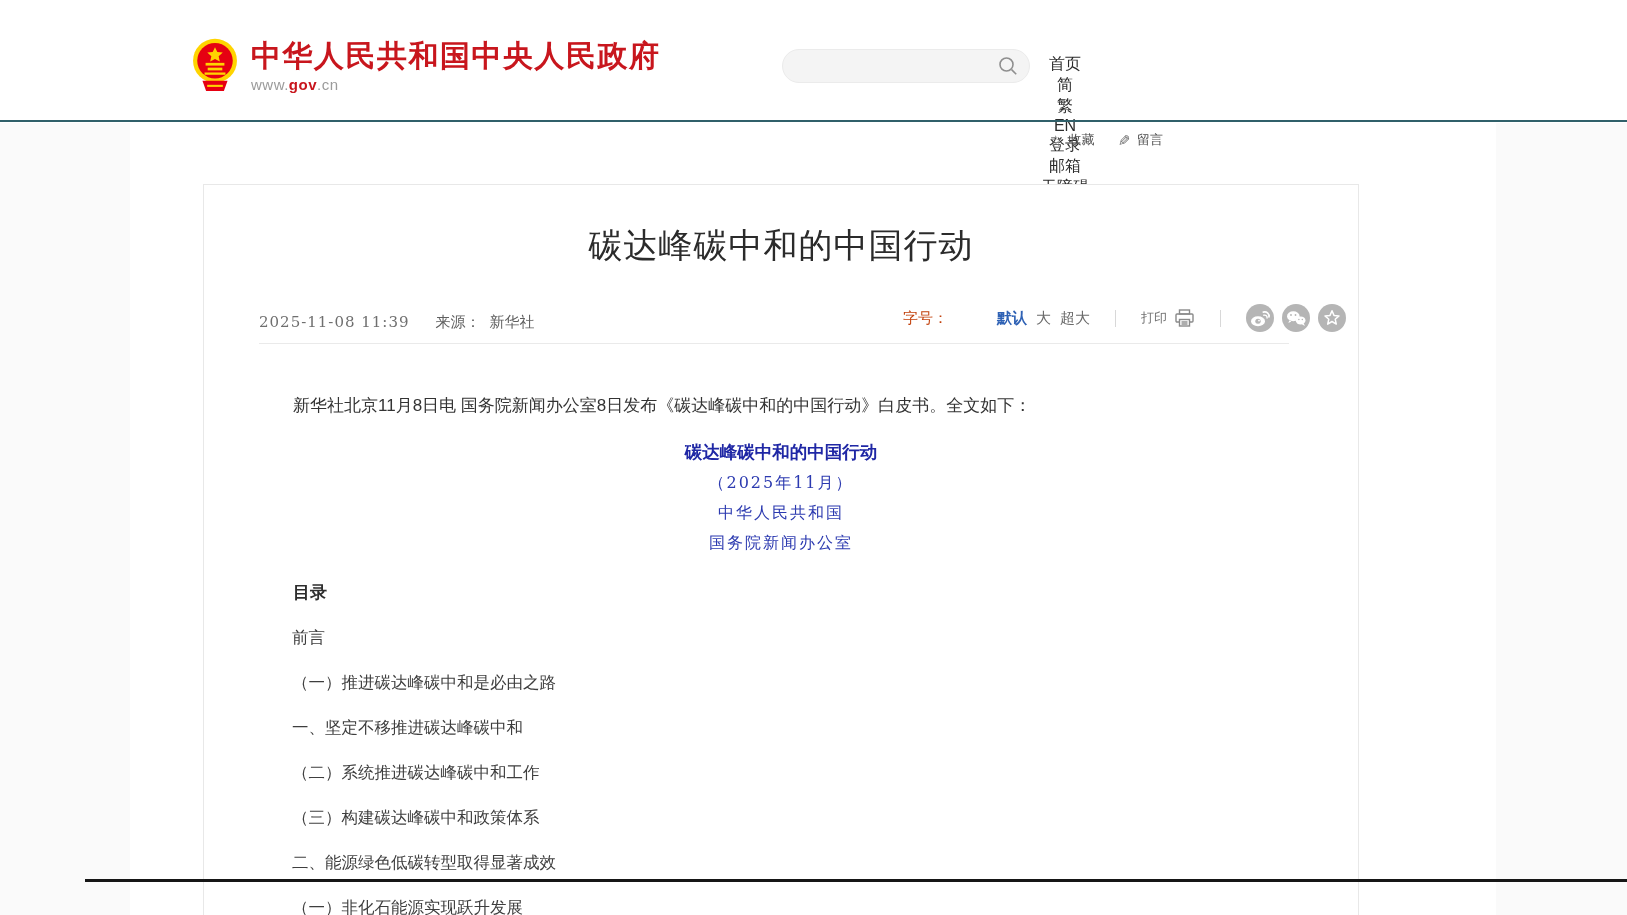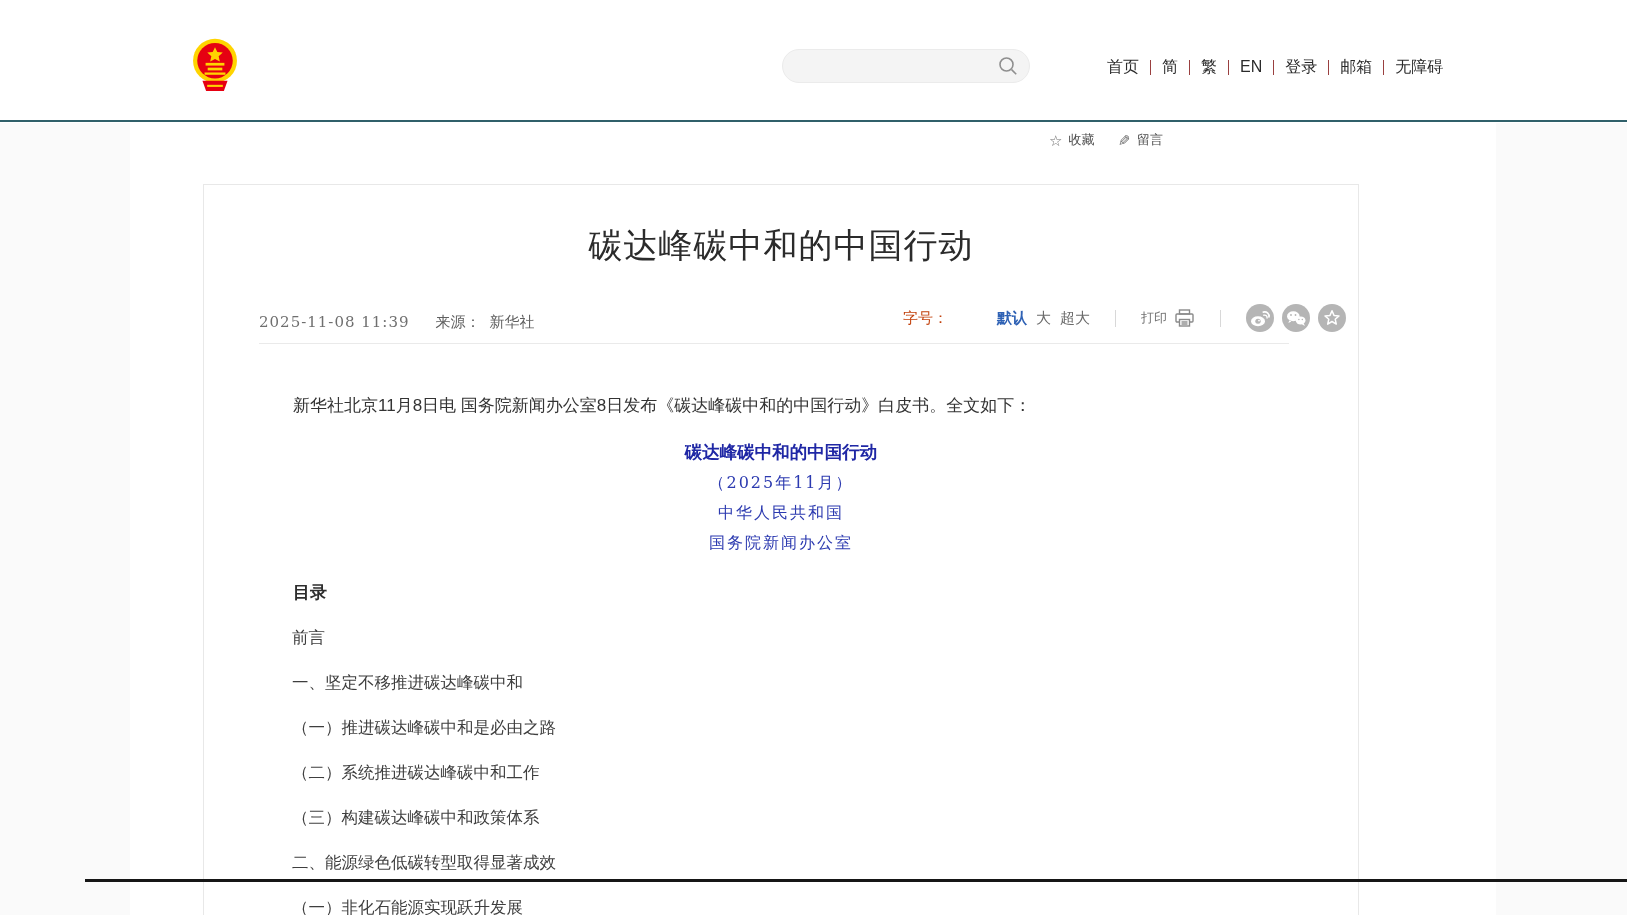--- a/index.html
+++ b/index.html
@@ -19,21 +19,21 @@
   .site-title { font-size:30px; font-weight:bold; color:#c8161d; letter-spacing:1.5px; line-height:1.1; }
   .site-url { margin-top:4px; font-size:15px; color:#9b9b9b; letter-spacing:0.5px; }
   .site-url .gov { color:#c8161d; font-weight:bold; }
 
   .search-box { position:absolute; left:782px; top:49px; width:248px; height:34px;
                 background:#f4f4f4; border:1px solid #ebebeb; border-radius:17px; }
   .search-input { position:absolute; left:0; top:0; width:100%; height:100%; border:none; outline:none;
                   background:transparent; padding:0 42px 0 16px; font-size:14px; color:#444; }
   .search-icon { position:absolute; right:11px; top:6px; width:20px; height:20px; cursor:pointer; }
 
-  .top-nav { position:absolute; left:1096px; top:54px; height:26px; display:flex; align-items:center; }
+  .top-nav { position:absolute; left:1030px; top:54px; height:26px; display:flex; align-items:center;flex-direction:column; }
   .top-nav .nav-item { font-size:16px; color:#2b2b2b; padding:0 11px; cursor:pointer; white-space:nowrap; }
   .top-nav .nav-sep { width:1px; height:15px; background:#9a4040; }
 
   
   .teal-line { position:absolute; left:0; top:120px; width:100%; height:2px; background:#30606a; }
 
   
   .quick-actions { position:absolute; left:1049px; top:131px; display:flex; align-items:center; gap:24px; }
   .quick-item { display:flex; align-items:center; gap:6px; font-size:13px; color:#4c4c4c; cursor:pointer; }
   .quick-item .glyph { font-size:15px; color:#6f6f6f; line-height:1; }
@@ -88,20 +88,24 @@
       <svg class="brand-emblem" viewBox="0 0 44 52">
         <circle cx="22" cy="21" r="21" fill="#ffd400"></circle>
         <circle cx="22" cy="21" r="17" fill="#e60012"></circle>
         <path d="M22 8 l2.2 4.7 5.2 .5 -3.9 3.5 1.1 5.1 -4.6 -2.6 -4.6 2.6 1.1 -5.1 -3.9 -3.5 5.2 -.5 z" fill="#ffd400"></path>
         <rect x="13" y="23" width="18" height="2.6" fill="#ffd400"></rect>
         <rect x="15" y="27.6" width="14" height="2.6" fill="#ffd400"></rect>
         <rect x="12" y="32.2" width="20" height="2.2" fill="#ffd400"></rect>
         <path d="M10 40 h24 l-3.5 10 h-17 z" fill="#e60012"></path>
         <rect x="14.5" y="44" width="15" height="2" fill="#ffd400"></rect>
       </svg>
+      <div>
+        <div class="site-title">中华人民共和国中央人民政府</div>
+        <div class="site-url"><span>www.</span><span class="gov">gov</span><span>.cn</span></div>
+      </div>
     </div>
 
     <div class="search-box">
       <input class="search-input" type="text" placeholder="" style="">
       <svg class="search-icon" viewBox="0 0 20 20" fill="none" stroke="#8f8f8f" stroke-width="1.6">
         <circle cx="8.5" cy="8.5" r="6.5"></circle>
         <line x1="13.6" y1="13.6" x2="18.2" y2="18.2"></line>
       </svg>
     </div>
 
@@ -193,22 +197,22 @@
     <hr class="meta-divider">
 
     <div class="article-body">
       <p class="lead">新华社北京11月8日电 国务院新闻办公室8日发布《碳达峰碳中和的中国行动》白皮书。全文如下：</p>
       <p class="doc-title">碳达峰碳中和的中国行动</p>
       <p class="doc-sub">（2025年11月）</p>
       <p class="doc-sub">中华人民共和国</p>
       <p class="doc-sub">国务院新闻办公室</p>
       <p class="toc-heading">目录</p>
       <p class="toc-item">前言</p>
+      <p class="toc-item">（一）推进碳达峰碳中和是必由之路</p>
       <p class="toc-item">一、坚定不移推进碳达峰碳中和</p>
-      <p class="toc-item">（一）推进碳达峰碳中和是必由之路</p>
       <p class="toc-item">（二）系统推进碳达峰碳中和工作</p>
       <p class="toc-item">（三）构建碳达峰碳中和政策体系</p>
       <p class="toc-item">二、能源绿色低碳转型取得显著成效</p>
       <p class="toc-item">（一）非化石能源实现跃升发展</p>
     </div>
   </section>
 
   <div class="bottom-line"></div>
 </div>
 

